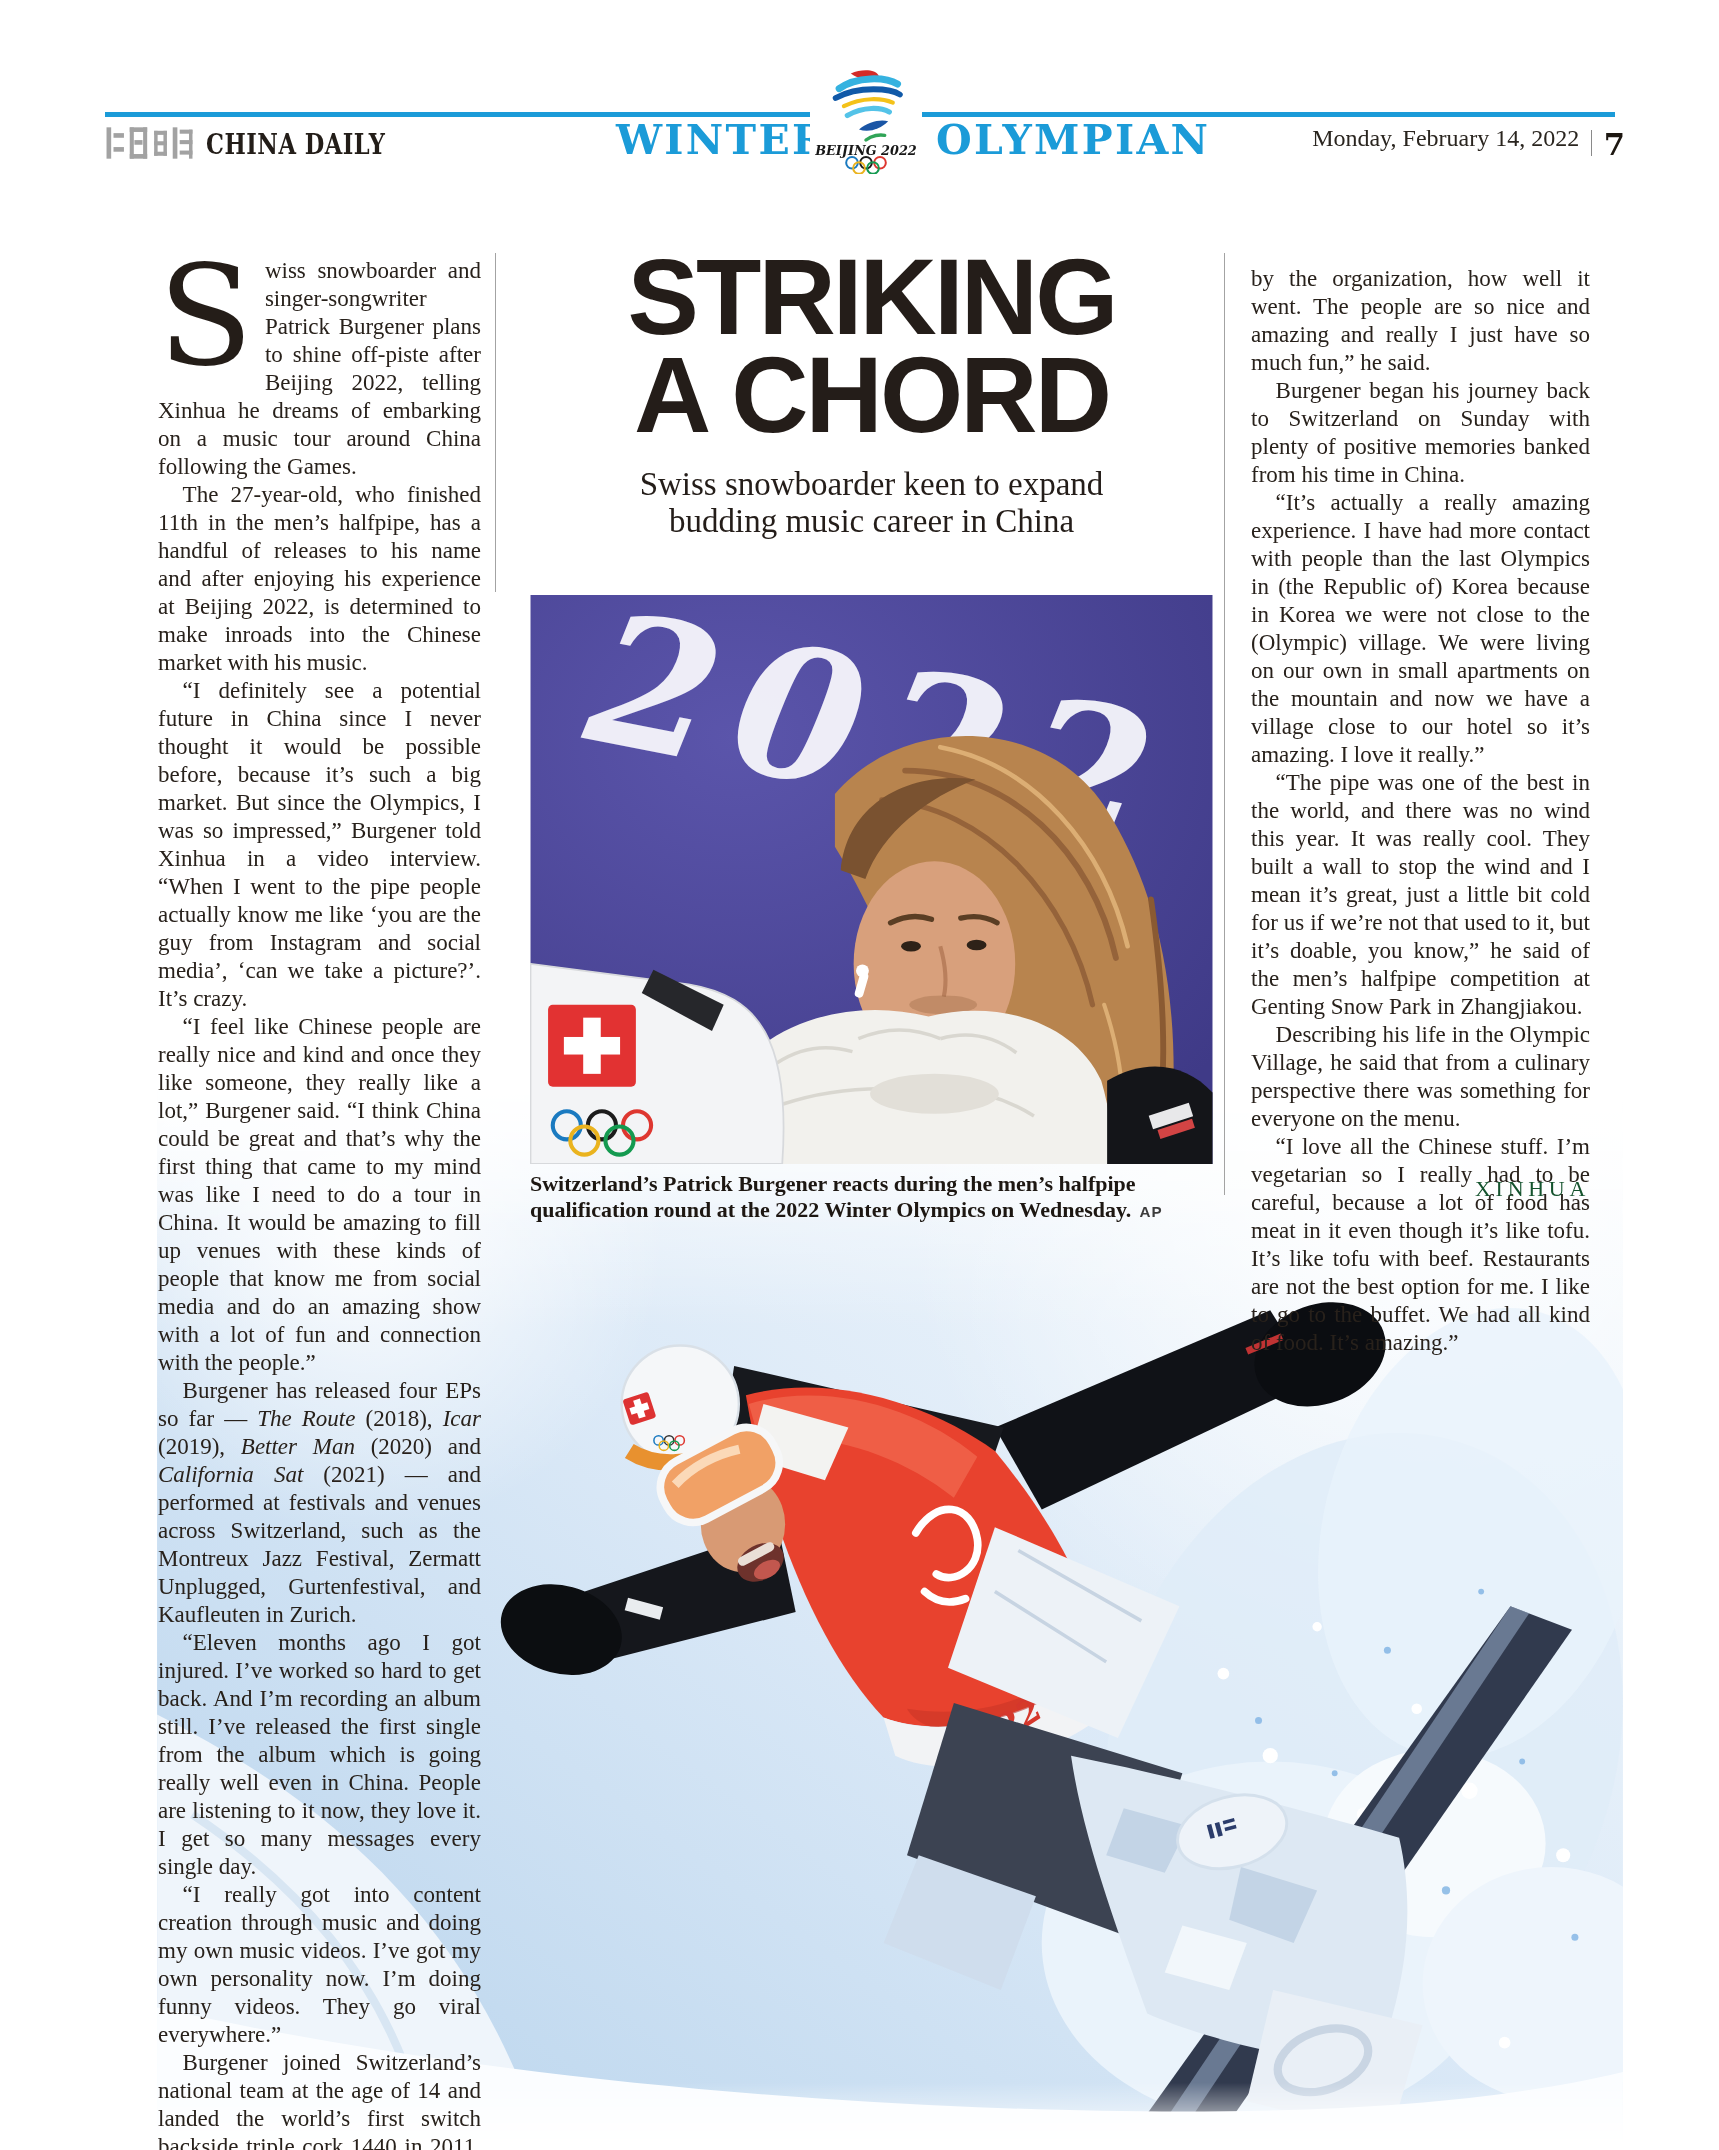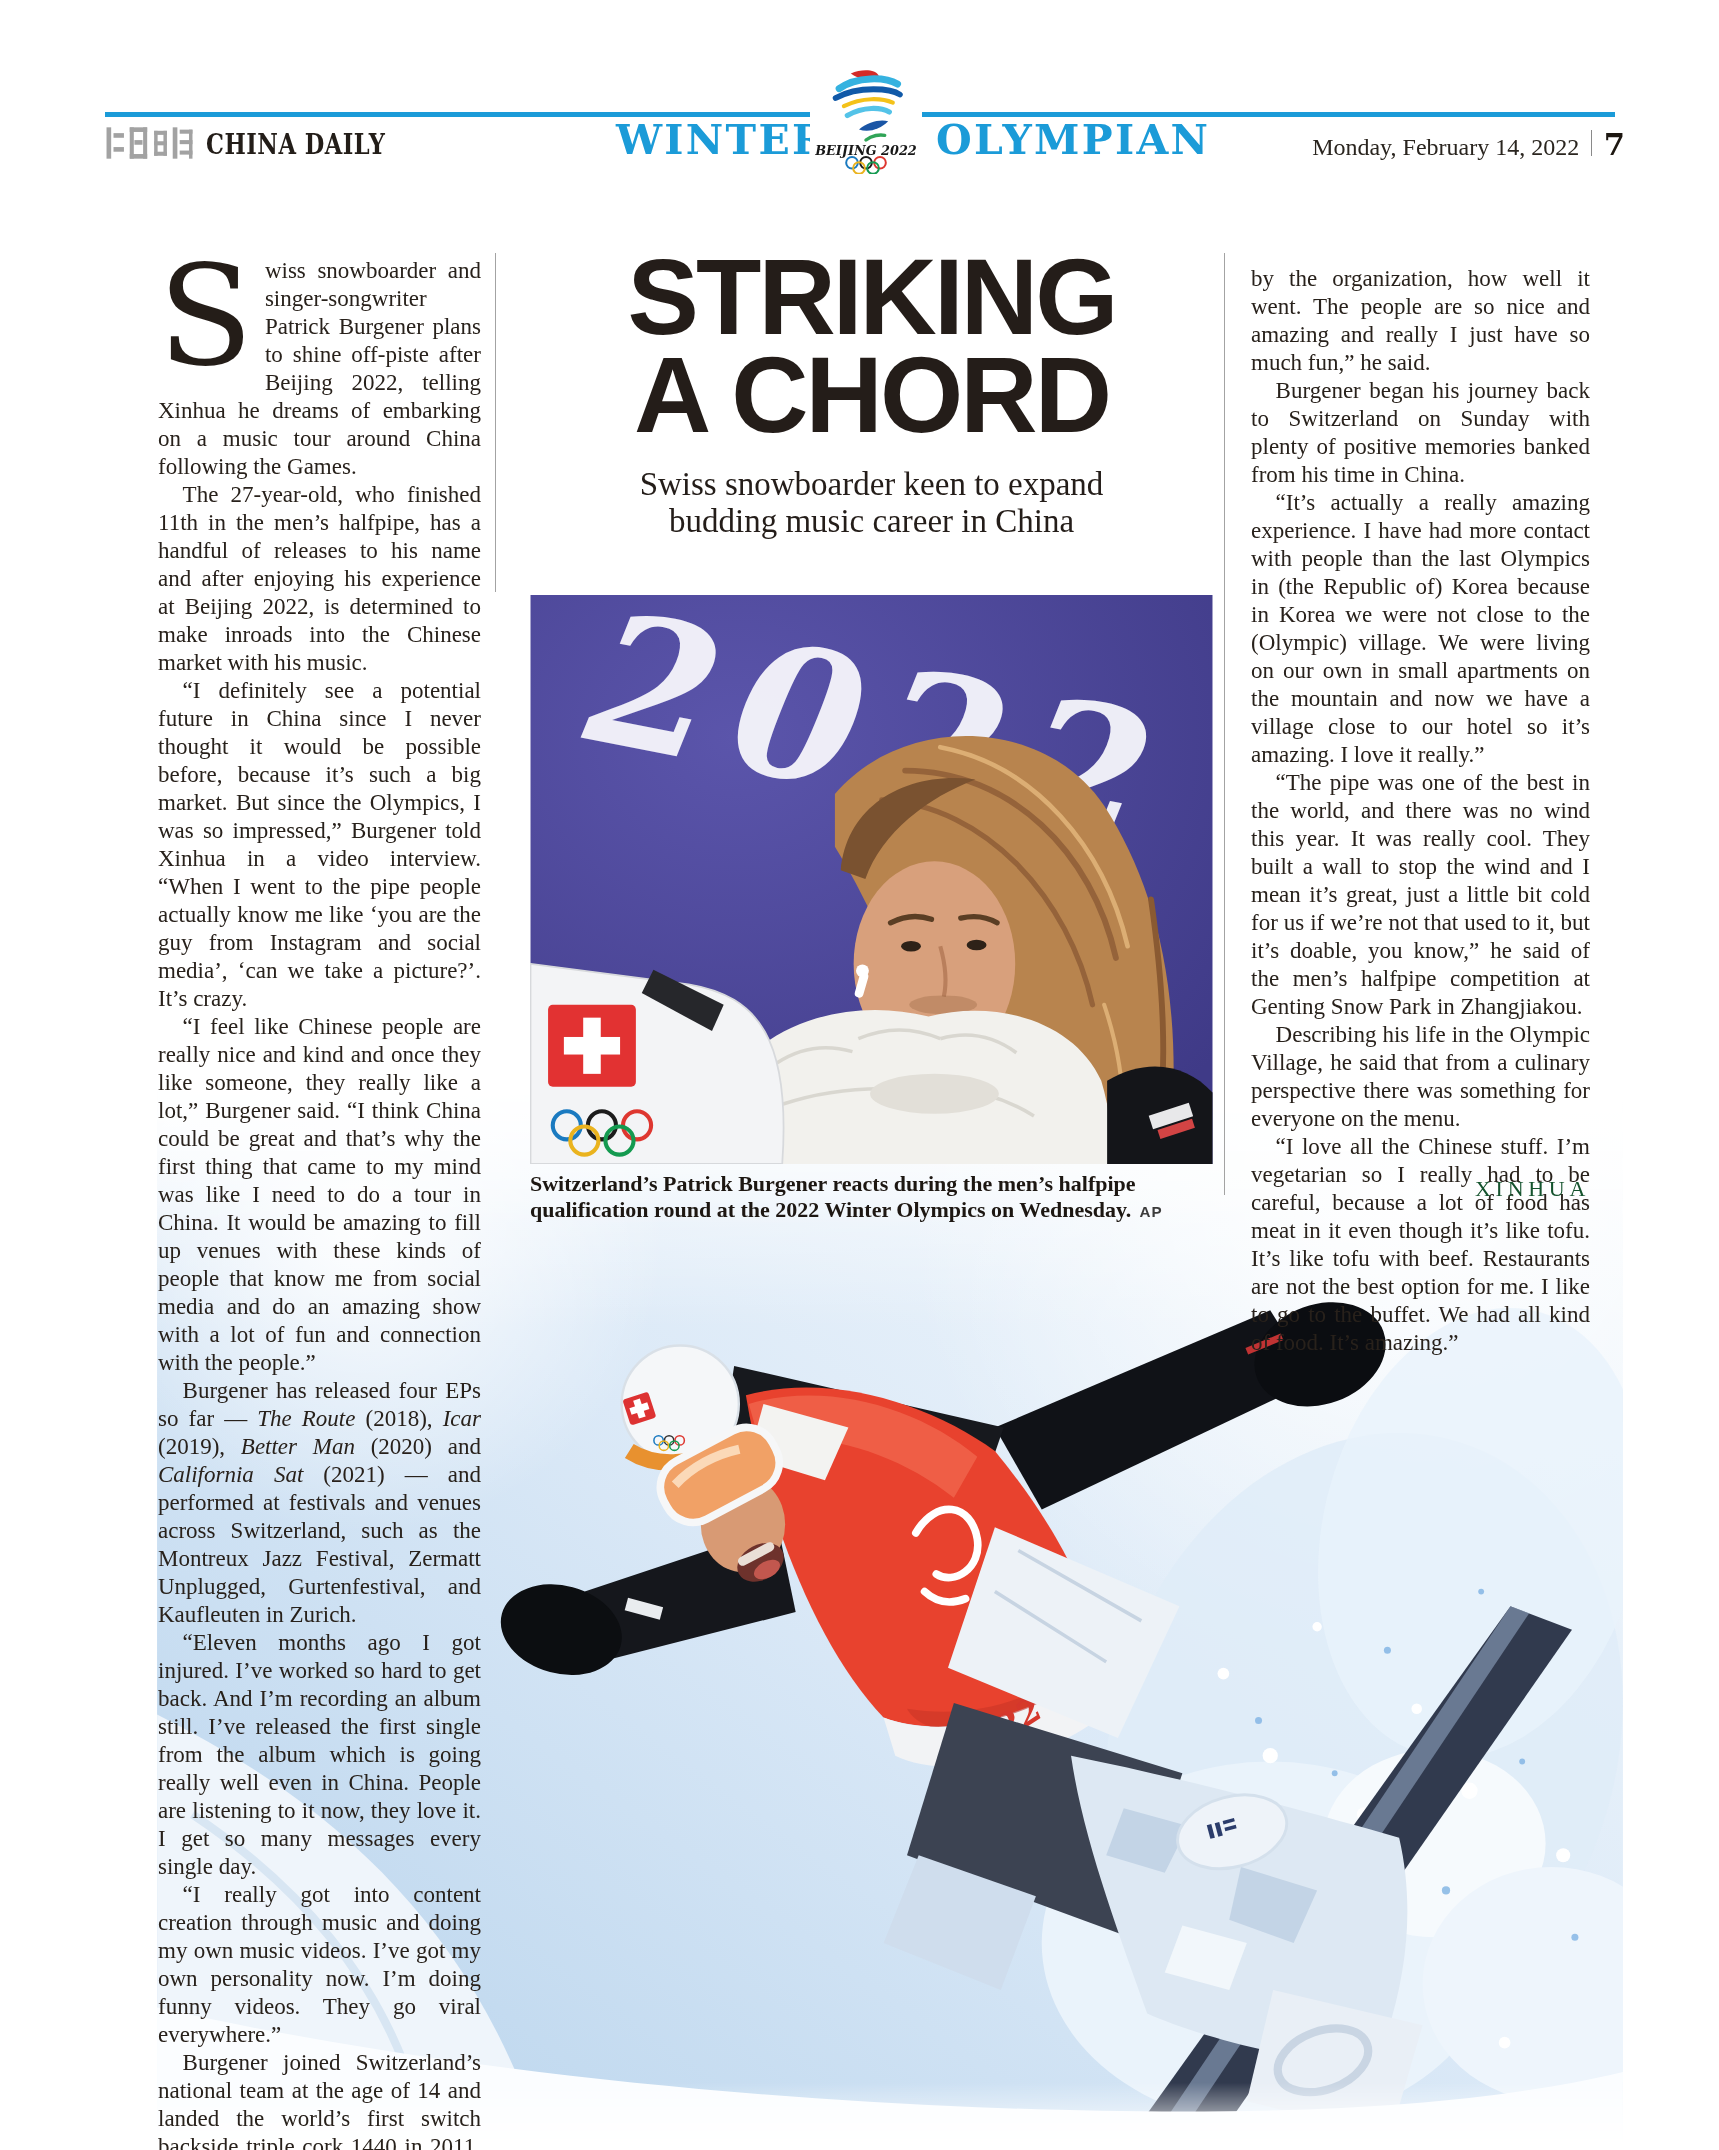--- a/index.html
+++ b/index.html
@@ -10,21 +10,21 @@
   
   .top-rule{position:absolute;left:105px;top:112px;width:1510px;height:5.3px;background:#1b9bd8;}
   .cn-logo{position:absolute;left:105px;top:125px;width:89px;height:36px;}
   .brand{position:absolute;left:206px;top:128px;font-family:"DejaVu Serif",serif;font-weight:bold;
          font-size:27.5px;letter-spacing:0.6px;color:#231d18;transform:scaleX(.82);transform-origin:left top;white-space:nowrap;}
   .section-word{position:absolute;top:116px;font-family:"DejaVu Serif",serif;font-weight:bold;
          font-size:41px;letter-spacing:2.3px;color:#1b9bd8;white-space:nowrap;}
   .word-winter{left:616px;}
   .word-olympian{left:936px;}
   .emblem{position:absolute;left:810px;top:64px;width:112px;height:110px;background:#fff;}
-  .dateline{position:absolute;right:94px;top:125px;display:flex;align-items:flex-end;gap:11.7px;}
+  .dateline{position:absolute;right:94px;top:125px;display:flex;align-items:flex-start;gap:11.7px;}
   .date-text{font-size:24px;color:#2a251f;}
   .date-sep{width:1.2px;height:26px;background:#8a8a8a;align-self:center;}
   .page-num{font-family:"DejaVu Serif",serif;font-weight:bold;font-size:30.5px;color:#1d1711;position:relative;top:1.2px;}
   
   .vrule{position:absolute;width:1.2px;background:#a3a3a3;z-index:6;}
   .vrule-left{left:495px;top:253px;height:339px;}
   .vrule-right{left:1224px;top:253px;height:942px;}
   
   .headline{position:absolute;left:530px;top:248px;width:683px;text-align:center;z-index:5;
             font-family:"Liberation Sans","DejaVu Sans",sans-serif;font-weight:bold;color:#241d19;}

